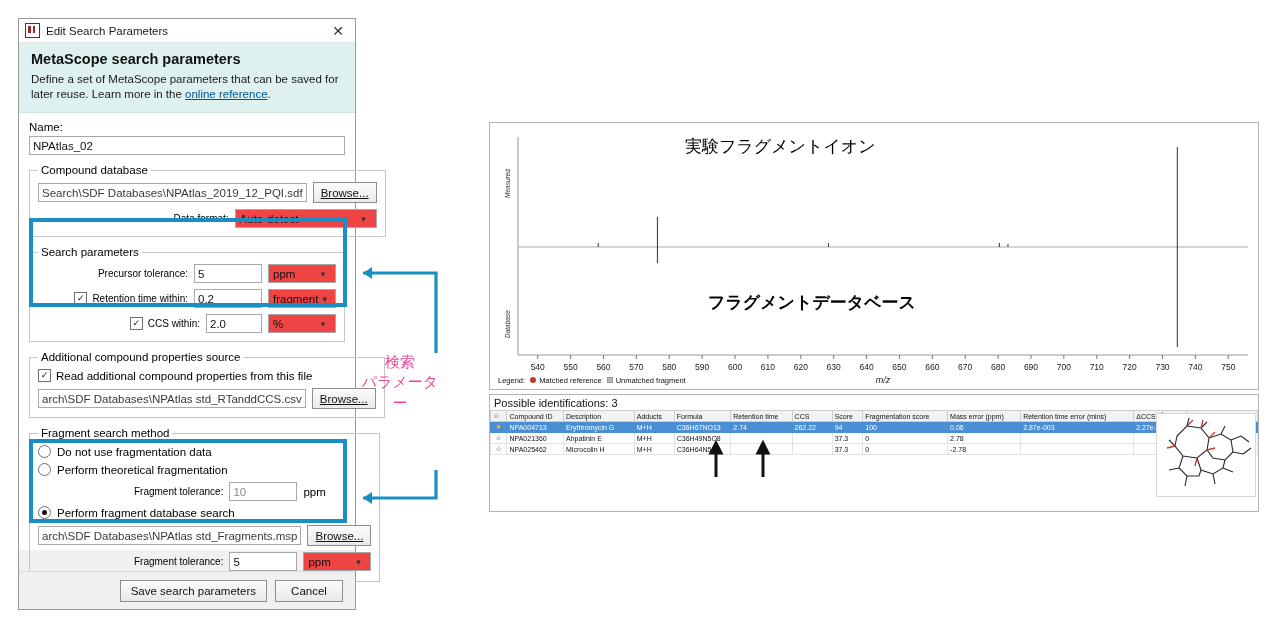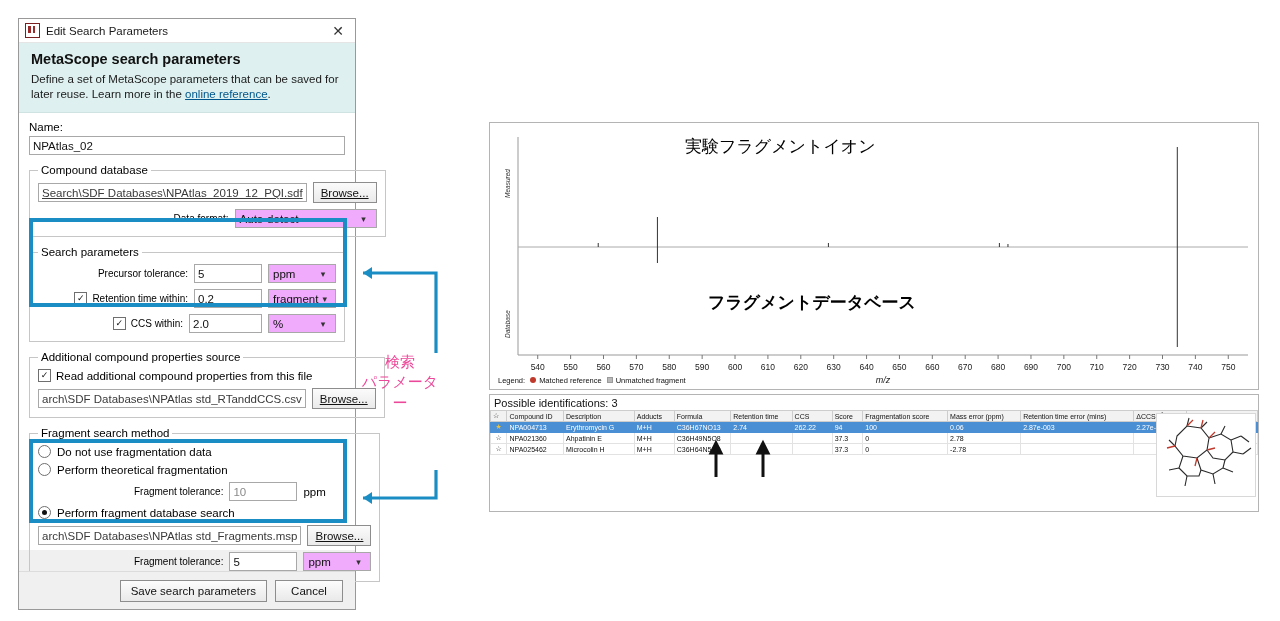--- a/index.html
+++ b/index.html
@@ -62,21 +62,21 @@
   .row .rlabel{
     font-size:10px;text-align:right;margin-right:6px;white-space:nowrap;
   }
   .browse{
     border:1px solid #8d8d8d;background:linear-gradient(#fbfbfb,#eaeaea);
     height:21px;min-width:64px;font-size:11.5px;display:flex;align-items:center;
     justify-content:center;cursor:pointer;box-sizing:border-box;color:#111;
   }
   .browse u{text-decoration:underline;}
   .sel{
-    border:1px solid #a8a8a8;background:#f0abfc;height:19px;font-size:11.5px;
+    border:1px solid #a8a8a8;background:#ef4444;height:19px;font-size:11.5px;
     display:flex;align-items:center;padding:0 4px;box-sizing:border-box;
     position:relative;cursor:pointer;color:#111;
   }
   .sel .cv{width:16px;text-align:center;margin-left:auto;font-size:9px;color:#333;}
   .cb{
     width:11px;height:11px;border:1px solid #6f6f6f;background:#fff;
     display:inline-flex;align-items:center;justify-content:center;
     font-size:9px;line-height:1;color:#111;flex:none;margin-right:5px;
   }
   .radio{
@@ -162,21 +162,21 @@
   </div>
 
   <div class="body-area">
 
     <label class="lbl">Name:</label>
     <div class="txtbox" style="width:100%;">NPAtlas_02</div>
 
     <fieldset class="grp" style="margin-top:9px;">
       <legend>Compound database</legend>
       <div class="row" style="margin-top:0;">
-        <div class="txtbox dim" style="flex:1;text-decoration:underline;">Search\SDF Databases\NPAtlas_2019_12_PQI.sdf</div>
+        <div class="txtbox dim" style="flex:1;">Search\SDF Databases\NPAtlas_2019_12_PQI.sdf</div>
         <div class="browse" style="margin-left:6px;">
             <u>Browse...</u>
           </div>
       </div>
       <div class="row">
         <span class="rlabel" style="flex:1;">Data format:</span>
         <div class="sel" style="width:142px;">
           <span>Auto-detect</span>
           <span class="cv">▾</span>
         </div>
@@ -202,21 +202,21 @@
         <div class="sel" style="width:68px;margin-left:6px;">
           <span>fragment</span>
           <span class="cv">▾</span>
         </div>
       </div>
       <div class="row">
         <span style="flex:1;display:flex;align-items:center;justify-content:flex-end;">
           <span class="cb">✓</span>
           <span class="rlabel" style="margin-right:6px;">CCS within:</span>
         </span>
-        <div class="txtbox" style="width:73px;">2.0</div>
+        <div class="txtbox" style="width:56px;">2.0</div>
         <div class="sel" style="width:68px;margin-left:6px;">
           <span>%</span>
           <span class="cv">▾</span>
         </div>
       </div>
     </fieldset>
 
     <fieldset class="grp" style="margin-top:9px;">
       <legend>Additional compound properties source</legend>
       <div class="row" style="margin-top:0;">

